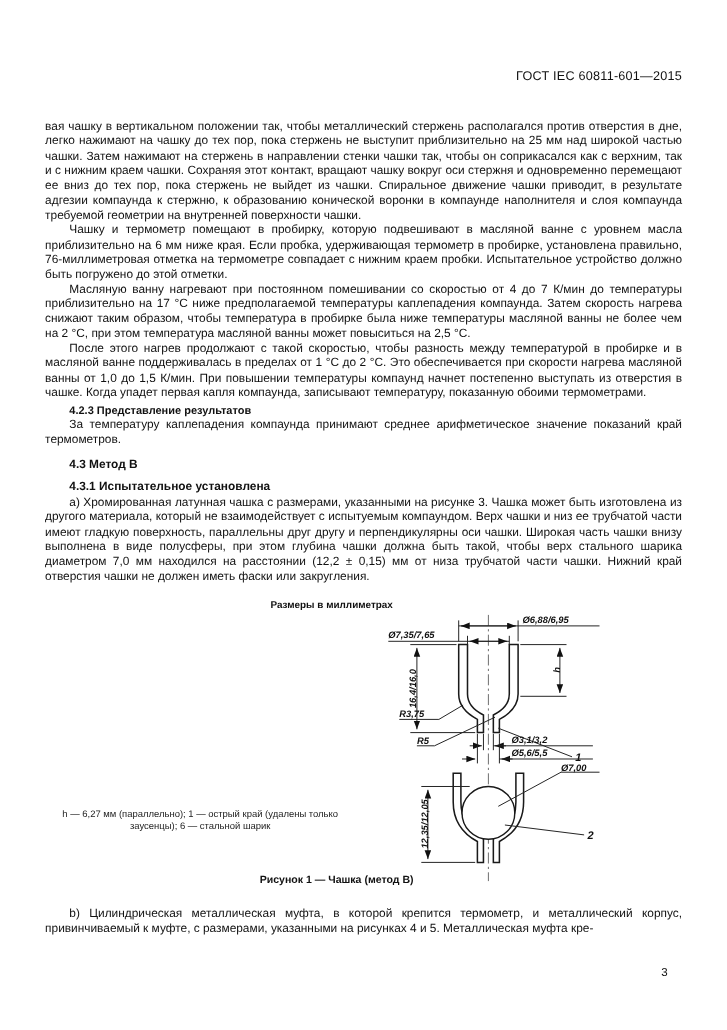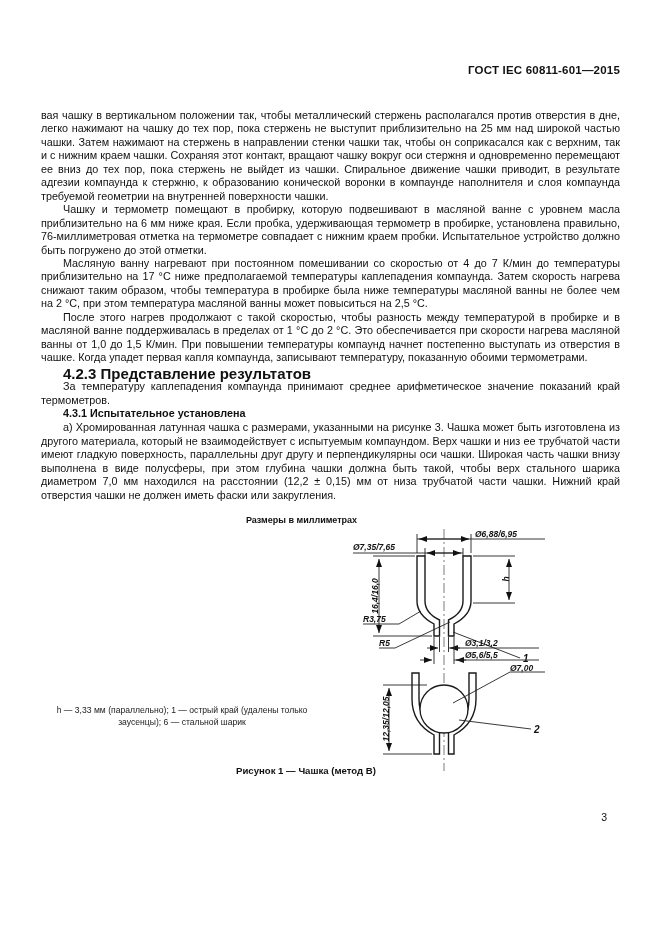--- a/index.html
+++ b/index.html
@@ -8,35 +8,35 @@
     width:661px;height:936px;
     background:#ffffff;
     font-family:"Liberation Sans",sans-serif;
     color:#111;
     box-sizing:border-box;
     padding:64px 41px 0 41px;
     overflow:hidden;
   }
   .doc-header{
     text-align:right;
-    font-weight:bold;
+    font-weight:normal;
     font-size:11.5px;
     margin-bottom:14px;
     letter-spacing:.2px;
   }
   .textcol p{
     margin:0;
     font-size:10.8px;
     line-height:13.45px;
     text-align:justify;
     text-indent:22px;
   }
   .textcol p.noindent{text-indent:0;margin-top:33px;}
   .h-sub{
-    font-size:15px;line-height:13.45px;
+    font-size:10px;line-height:13.45px;
     font-weight:bold;margin:2px 0 0;text-indent:22px;
   }
   .h-sec{
     font-size:10.8px;line-height:13.45px;
     font-weight:bold;margin:9px 0 7px;text-indent:22px;
   }
   .h-sub2{
     font-size:10.8px;line-height:13.45px;
     font-weight:bold;margin:0 0 1px;text-indent:22px;
   }
@@ -90,20 +90,21 @@
 
   <div class="doc-header">ГОСТ IEC 60811-601—2015</div>
 
   <div class="textcol">
     <p class="noindent">вая чашку в вертикальном положении так, чтобы металлический стержень располагался против отверстия в дне, легко нажимают на чашку до тех пор, пока стержень не выступит приблизительно на 25 мм над широкой частью чашки. Затем нажимают на стержень в направлении стенки чашки так, чтобы он соприкасался как с верхним, так и с нижним краем чашки. Сохраняя этот контакт, вращают чашку вокруг оси стержня и одновременно перемещают ее вниз до тех пор, пока стержень не выйдет из чашки. Спиральное движение чашки приводит, в результате адгезии компаунда к стержню, к образованию конической воронки в компаунде наполнителя и слоя компаунда требуемой геометрии на внутренней поверхности чашки.</p>
     <p>Чашку и термометр помещают в пробирку, которую подвешивают в масляной ванне с уровнем масла приблизительно на 6 мм ниже края. Если пробка, удерживающая термометр в пробирке, установлена правильно, 76-миллиметровая отметка на термометре совпадает с нижним краем пробки. Испытательное устройство должно быть погружено до этой отметки.</p>
     <p>Масляную ванну нагревают при постоянном помешивании со скоростью от 4 до 7 К/мин до температуры приблизительно на 17 °С ниже предполагаемой температуры каплепадения компаунда. Затем скорость нагрева снижают таким образом, чтобы температура в пробирке была ниже температуры масляной ванны не более чем на 2 °С, при этом температура масляной ванны может повыситься на 2,5 °С.</p>
     <p>После этого нагрев продолжают с такой скоростью, чтобы разность между температурой в пробирке и в масляной ванне поддерживалась в пределах от 1 °С до 2 °С. Это обеспечивается при скорости нагрева масляной ванны от 1,0 до 1,5 К/мин. При повышении температуры компаунд начнет постепенно выступать из отверстия в чашке. Когда упадет первая капля компаунда, записывают температуру, показанную обоими термометрами.</p>
     <div class="h-sub">4.2.3 Представление результатов</div>
     <p>За температуру каплепадения компаунда принимают среднее арифметическое значение показаний край термометров.</p>
+    <div class="h-sec">4.3 Метод В</div>
     <div class="h-sub2">4.3.1 Испытательное установлена</div>
     <p>а) Хромированная латунная чашка с размерами, указанными на рисунке 3. Чашка может быть изготовлена из другого материала, который не взаимодействует с испытуемым компаундом. Верх чашки и низ ее трубчатой части имеют гладкую поверхность, параллельны друг другу и перпендикулярны оси чашки. Широкая часть чашки внизу выполнена в виде полусферы, при этом глубина чашки должна быть такой, чтобы верх стального шарика диаметром 7,0 мм находился на расстоянии (12,2 ± 0,15) мм от низа трубчатой части чашки. Нижний край отверстия чашки не должен иметь фаски или закругления.</p>
 
     <div class="dims-note">Размеры в миллиметрах</div>
 
     <div class="figure">
       <svg width="272" height="256" viewBox="0 0 272 256">
         <defs>
           <pattern id="hatch" patternUnits="userSpaceOnUse" width="5" height="5" patternTransform="rotate(45)">
             <line x1="0" y1="0" x2="0" y2="5" stroke="#222" stroke-width="1.3"></line>
@@ -184,23 +185,24 @@
           <text class="dim" x="203" y="147.5">Ø7,00</text>
           <line class="dln" x1="203" y1="149" x2="238" y2="149"></line>
           <line class="dln" x1="203" y1="149" x2="146" y2="180"></line>
 
           <line class="dln" x1="224" y1="206" x2="152" y2="197"></line>
           <text class="lbl" x="227" y="210">2</text>
         </g>
       </svg>
 
       <div class="legend">
-        <span>h — 3,33 мм (параллельно); </span><span>1 — острый край (удалены только заусенцы); </span><span>6 — стальной шарик</span>
+        <span>h — 6,27 мм (параллельно); </span><span>1 — острый край (удалены только заусенцы); </span><span>6 — стальной шарик</span>
       </div>
 
       <div class="fig-caption">Рисунок 1 — Чашка (метод В)</div>
     </div>
 
+    <p class="p-after">b) Цилиндрическая металлическая муфта, в которой крепится термометр, и металлический корпус, привинчиваемый к муфте, с размерами, указанными на рисунках 4 и 5. Металлическая муфта кре-</p>
 
     <div class="pagenum">3</div>
   </div>
 
 </div>
 
 </body></html>

